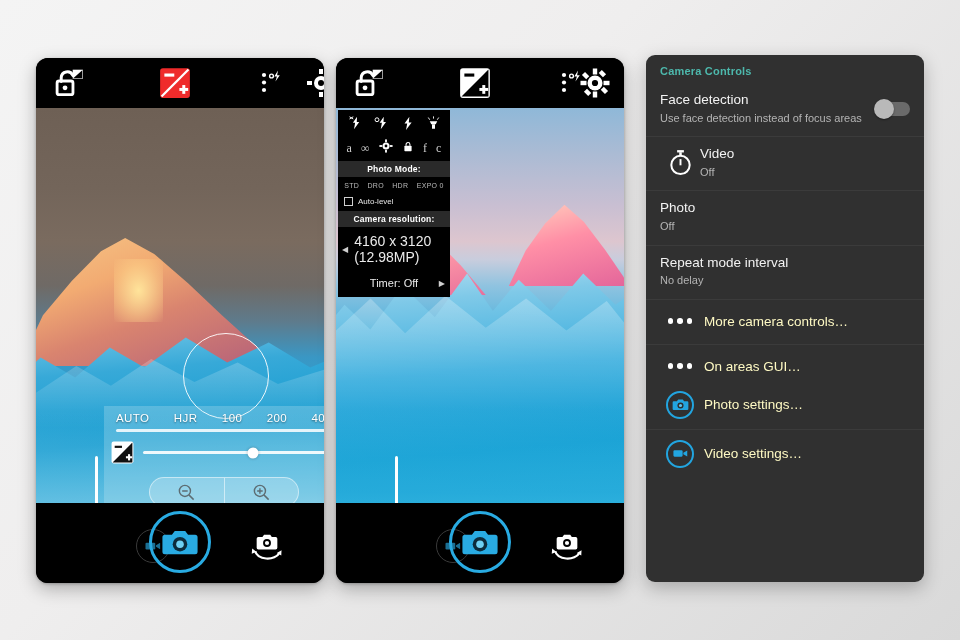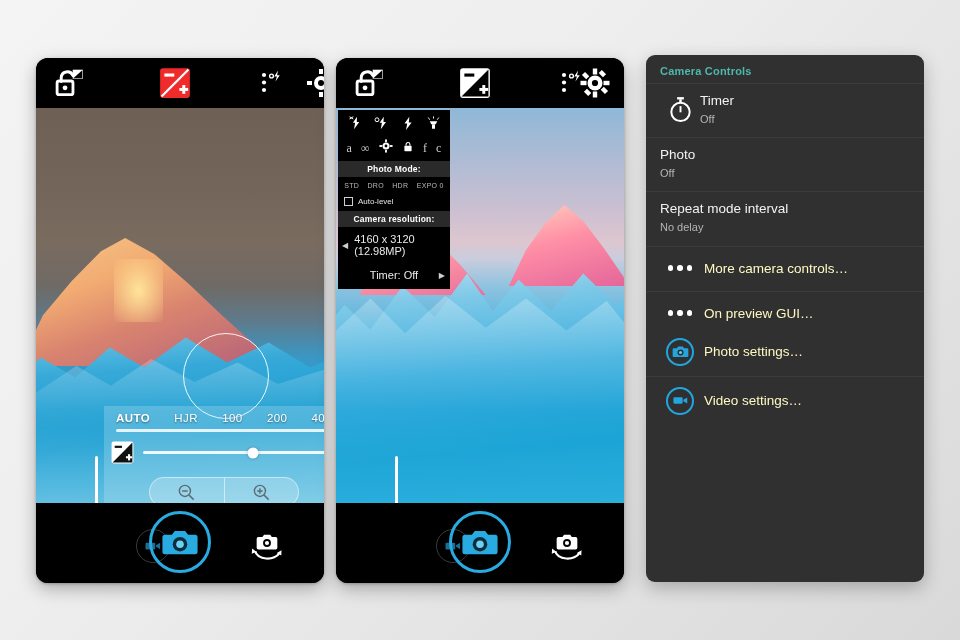--- a/index.html
+++ b/index.html
@@ -140,21 +140,21 @@
     z-index: 7;
   }
   .iso-row {
     display: flex; justify-content: space-between; align-items: center;
     padding: 6px 12px 2px 12px;
   }
   .iso-opt {
     color: #ffffff; font-size: 11.5px; letter-spacing: .4px;
     text-shadow: 0 1px 2px rgba(0,0,0,0.45);
   }
-  .iso-opt.sel { font-weight: bold; }
+  .iso-opt.sel { font-weight: normal; }
   .iso-bar {
     height: 3px; margin: 3px 12px 0 12px;
     background: rgba(255,255,255,0.85); border-radius: 2px;
   }
   .expo-row { display: flex; align-items: center; padding: 8px 12px 0 6px; gap: 8px; }
   .expo-chip { width: 25px; height: 25px; flex: none; }
   .expo-track {
     position: relative; flex: 1; height: 3px;
     background: rgba(255,255,255,0.9); border-radius: 2px;
   }
@@ -217,21 +217,21 @@
   .pp-title {
     background: #2a2a2a; color: #fff; font-size: 8.5px; font-weight: bold;
     text-align: center; padding: 3px 0; letter-spacing: .2px;
   }
   .pp-modes { display: flex; justify-content: space-around; padding: 5px 2px; }
   .pp-mode { color: #b9b9b9; font-size: 7px; letter-spacing: .3px; }
   .pp-check { display: flex; align-items: center; gap: 5px; padding: 3px 6px 5px 6px; }
   .pp-box { width: 9px; height: 9px; border: 1px solid #d0d0d0; flex: none; }
   .pp-check span { color: #e4e4e4; font-size: 8px; }
   .pp-res { display: flex; align-items: center; justify-content: center; gap: 6px; padding: 6px 4px; }
-  .pp-res .val { color: #eaeaea; font-size: 11px; }
+  .pp-res .val { color: #eaeaea; font-size: 14px; }
   .pp-arrow { color: #cfcfcf; font-size: 8px; }
   .pp-timer { display: flex; align-items: center; justify-content: center; position: relative; padding: 6px 4px 4px 4px; }
   .pp-timer .val { color: #eaeaea; font-size: 11px; }
   .pp-timer .pp-arrow { position: absolute; right: 5px; }
 
   
   #settings {
     position: absolute; left: 646px; top: 55px; width: 278px; height: 527px;
     background: #303030; border-radius: 9px; overflow: hidden;
     box-shadow: 0 6px 18px rgba(0,0,0,0.25);
@@ -585,32 +585,41 @@
         </svg>
       </span>
     </div>
   </div>
 </div>
 
 <div id="settings">
 
   <div class="sec-header">Camera Controls</div>
 
+  <div class="srow noline">
+    <div class="txt">
+      <div class="s-title">Face detection</div>
+      <div class="s-sub">Use face detection instead of focus areas</div>
+    </div>
+    <div class="toggle">
+      <span class="thumb"></span>
+    </div>
+  </div>
 
   <div class="srow">
     <div class="lead-icon">
       <svg viewBox="0 0 30 30" width="29" height="29">
         <circle cx="15" cy="17.5" r="9.5" fill="none" stroke="#fff" stroke-width="2.1"></circle>
         <rect x="11.5" y="2.2" width="7" height="2.4" fill="#fff"></rect>
         <rect x="13.7" y="4.4" width="2.6" height="3.6" fill="#fff"></rect>
         <rect x="14" y="11.5" width="2" height="6.4" fill="#fff"></rect>
       </svg>
     </div>
     <div class="txt">
-      <div class="s-title">Timer</div>
+      <div class="s-title">Video</div>
       <div class="s-sub">Off</div>
     </div>
   </div>
 
   <div class="srow">
     <div class="txt">
       <div class="s-title">Photo</div>
       <div class="s-sub">Off</div>
     </div>
   </div>
@@ -635,21 +644,21 @@
 
 
   <div class="srow" style="padding-top:14px;padding-bottom:15px;">
     <div class="lead-icon">
       <span class="dots">
           <i></i>
           <i></i>
           <i></i>
         </span>
     </div>
-    <div class="menu-label">On preview GUI…</div>
+    <div class="menu-label">On areas GUI…</div>
   </div>
 
 
   <div class="srow noline" style="padding-top:2px;padding-bottom:10px;">
     <div class="lead-icon">
       <span class="circ-icon">
         <svg viewBox="0 0 24 24" width="17" height="17">
           <path d="M2.5 7.4 h4.4 l1.8 -2.4 h6.6 l1.8 2.4 h4.4 a1.6 1.6 0 0 1 1.6 1.6 v9.2 a1.6 1.6 0 0 1 -1.6 1.6 H2.5 a1.6 1.6 0 0 1 -1.6 -1.6 V9 a1.6 1.6 0 0 1 1.6 -1.6 Z" fill="#22a5e0"></path>
           <circle cx="12" cy="13.4" r="4.3" fill="#2e2e2e"></circle>
           <circle cx="12" cy="13.4" r="2.2" fill="#5ec8f0"></circle>

